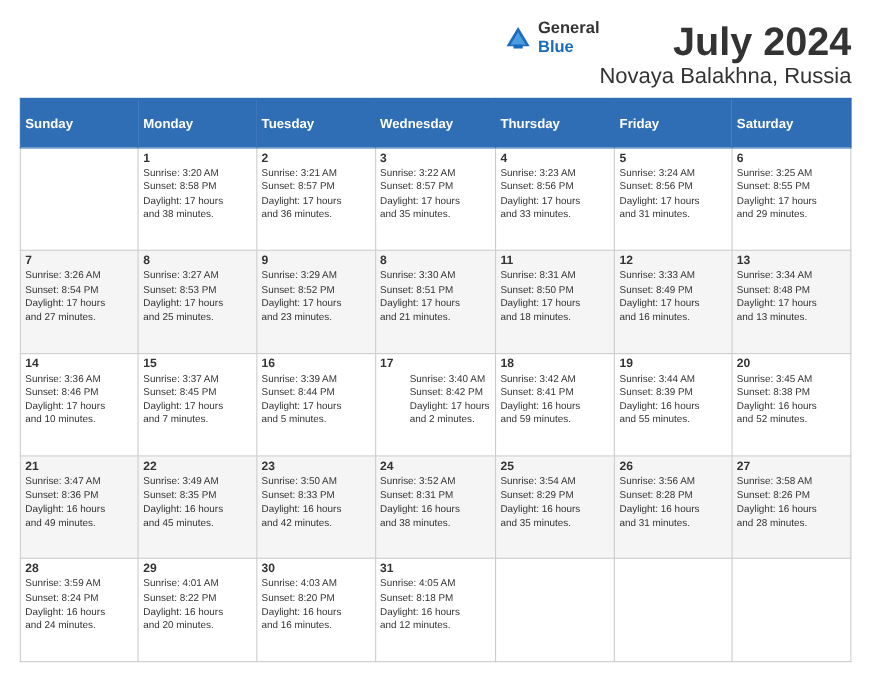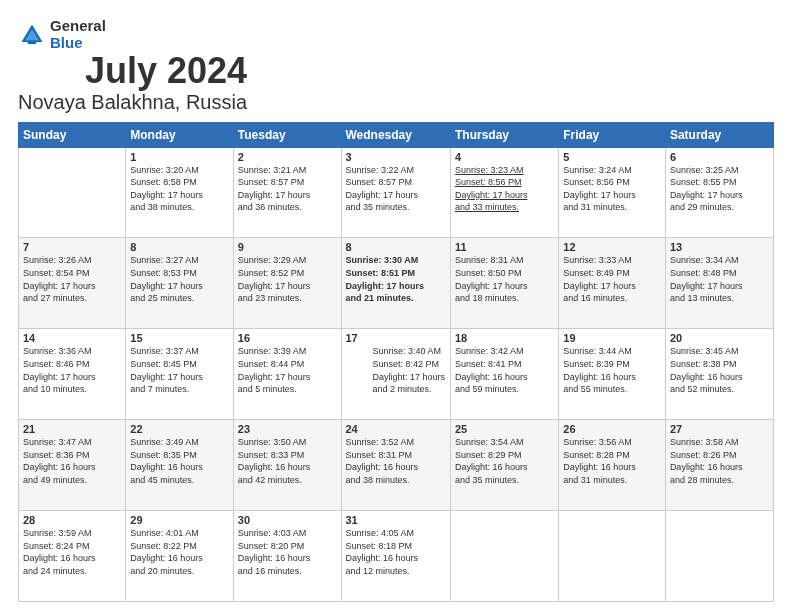--- a/index.html
+++ b/index.html
@@ -15,21 +15,20 @@
       height: 612px;
       padding: 18px 18px 10px 18px;
       display: flex;
       flex-direction: column;
     }
     .header {
       display: flex;
       justify-content: flex-end;
       align-items: flex-start;
       margin-bottom: 8px;
-      flex-direction: column;
     }
     .logo {
       display: flex;
       align-items: center;
       gap: 2px;
     }
     .logo-text {
       display: flex;
       flex-direction: column;
       line-height: 1.1;
@@ -65,21 +64,21 @@
     .calendar-table {
       width: 100%;
       border-collapse: collapse;
       flex: 1;
     }
     .calendar-table th {
       background-color: #2f6db5;
       color: #fff;
       font-size: 12px;
       font-weight: bold;
-      padding: 5px 4px;
+      padding: 15px 4px;
       text-align: left;
       border: 1px solid #2f6db5;
     }
     .calendar-table td {
       border: 1px solid #ccc;
       vertical-align: top;
       padding: 3px 4px;
       font-size: 9.5px;
       color: #333;
       width: 113px;
@@ -159,21 +158,21 @@
           </td>
           <td>
             <span class="day-number">3</span>
             <div class="day-info" style="white-space: pre-line;">Sunrise: 3:22 AM
 Sunset: 8:57 PM
 Daylight: 17 hours
 and 35 minutes.</div>
           </td>
           <td>
             <span class="day-number">4</span>
-            <div class="day-info" style="white-space: pre-line; text-decoration: underline;">Sunrise: 3:23 AM
+            <div class="day-info" style="white-space: pre-line;">Sunrise: 3:23 AM
 Sunset: 8:56 PM
 Daylight: 17 hours
 and 33 minutes.</div>
           </td>
           <td>
             <span class="day-number">5</span>
             <div class="day-info" style="white-space: pre-line;">Sunrise: 3:24 AM
 Sunset: 8:56 PM
 Daylight: 17 hours
 and 31 minutes.</div>
@@ -203,21 +202,21 @@
           </td>
           <td>
             <span class="day-number">9</span>
             <div class="day-info" style="white-space: pre-line;">Sunrise: 3:29 AM
 Sunset: 8:52 PM
 Daylight: 17 hours
 and 23 minutes.</div>
           </td>
           <td>
             <span class="day-number">8</span>
-            <div class="day-info" style="white-space: pre-line; font-weight: bold;">Sunrise: 3:30 AM
+            <div class="day-info" style="white-space: pre-line;">Sunrise: 3:30 AM
 Sunset: 8:51 PM
 Daylight: 17 hours
 and 21 minutes.</div>
           </td>
           <td>
             <span class="day-number">11</span>
             <div class="day-info" style="white-space: pre-line;">Sunrise: 8:31 AM
 Sunset: 8:50 PM
 Daylight: 17 hours
 and 18 minutes.</div>

